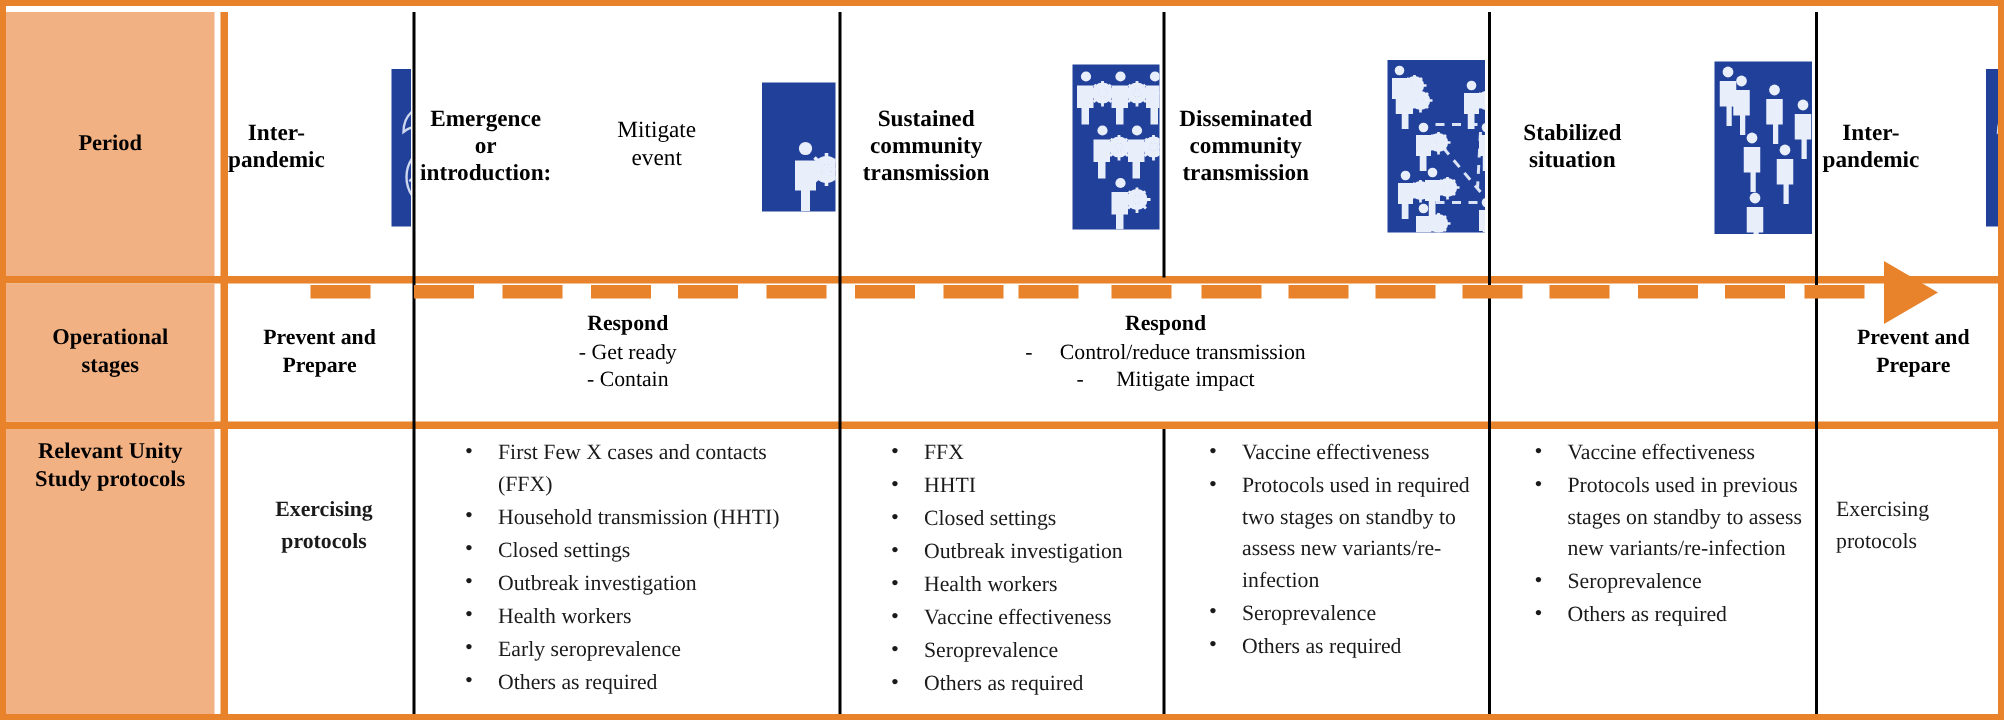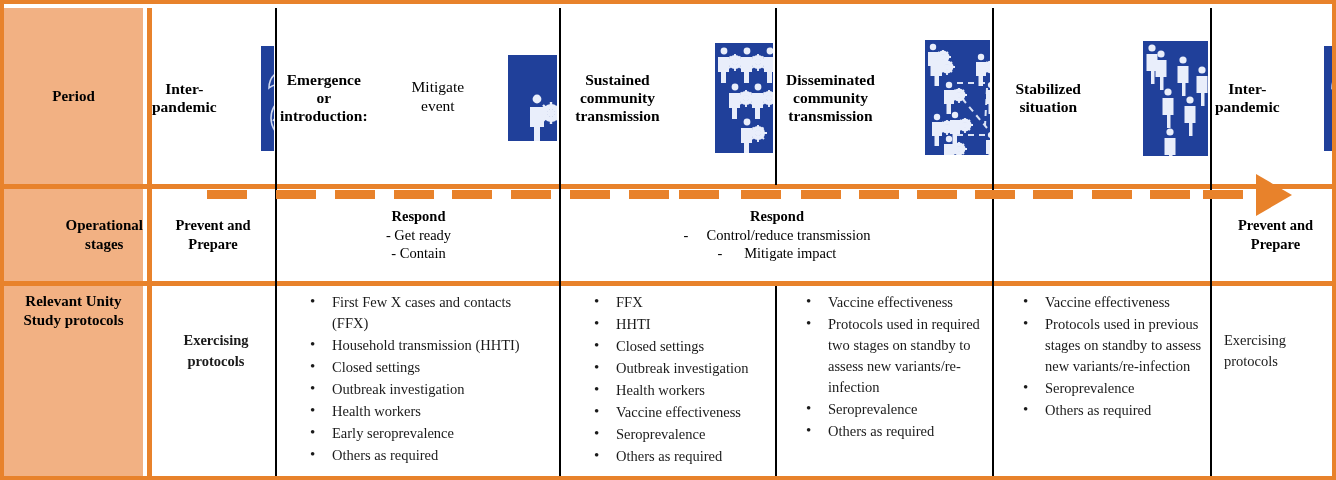--- a/index.html
+++ b/index.html
@@ -74,21 +74,21 @@
   <div class="vline" style="left:271px;top:4px;height:473px;"></div>
   <div class="vline" style="left:555px;top:4px;height:473px;"></div>
   <div class="vline" style="left:771px;top:4px;height:177px;"></div>
   <div class="vline" style="left:771px;top:282px;height:195px;"></div>
   <div class="vline" style="left:988px;top:4px;height:473px;"></div>
   <div class="vline" style="left:1206px;top:4px;height:473px;"></div>
 
   <div class="labelcell" style="top:4px;height:176px;width:139px;">
     <span>Period</span>
   </div>
-  <div class="labelcell" style="top:185px;height:92px;width:139px;justify-content:flex-end;">
+  <div class="labelcell" style="top:185px;height:92px;width:139px;">
     <span style="white-space:pre-line">Operational
 stages</span>
   </div>
   <div class="labelcell" style="top:282px;height:194px;width:139px;align-items:flex-start;padding-top:6px;box-sizing:border-box;">
     <span style="white-space:pre-line">Relevant Unity
 Study protocols</span>
   </div>
 
   <div class="periodcell" style="left:148px;width:122px;">
     <div class="ttl">Inter-

